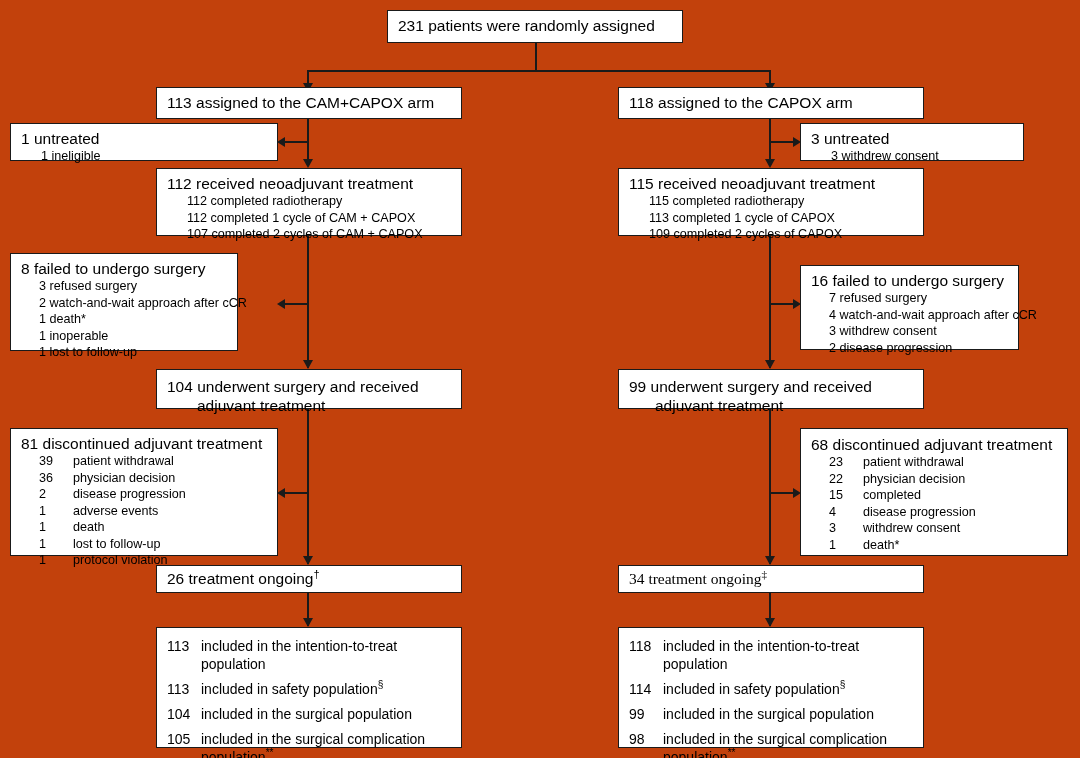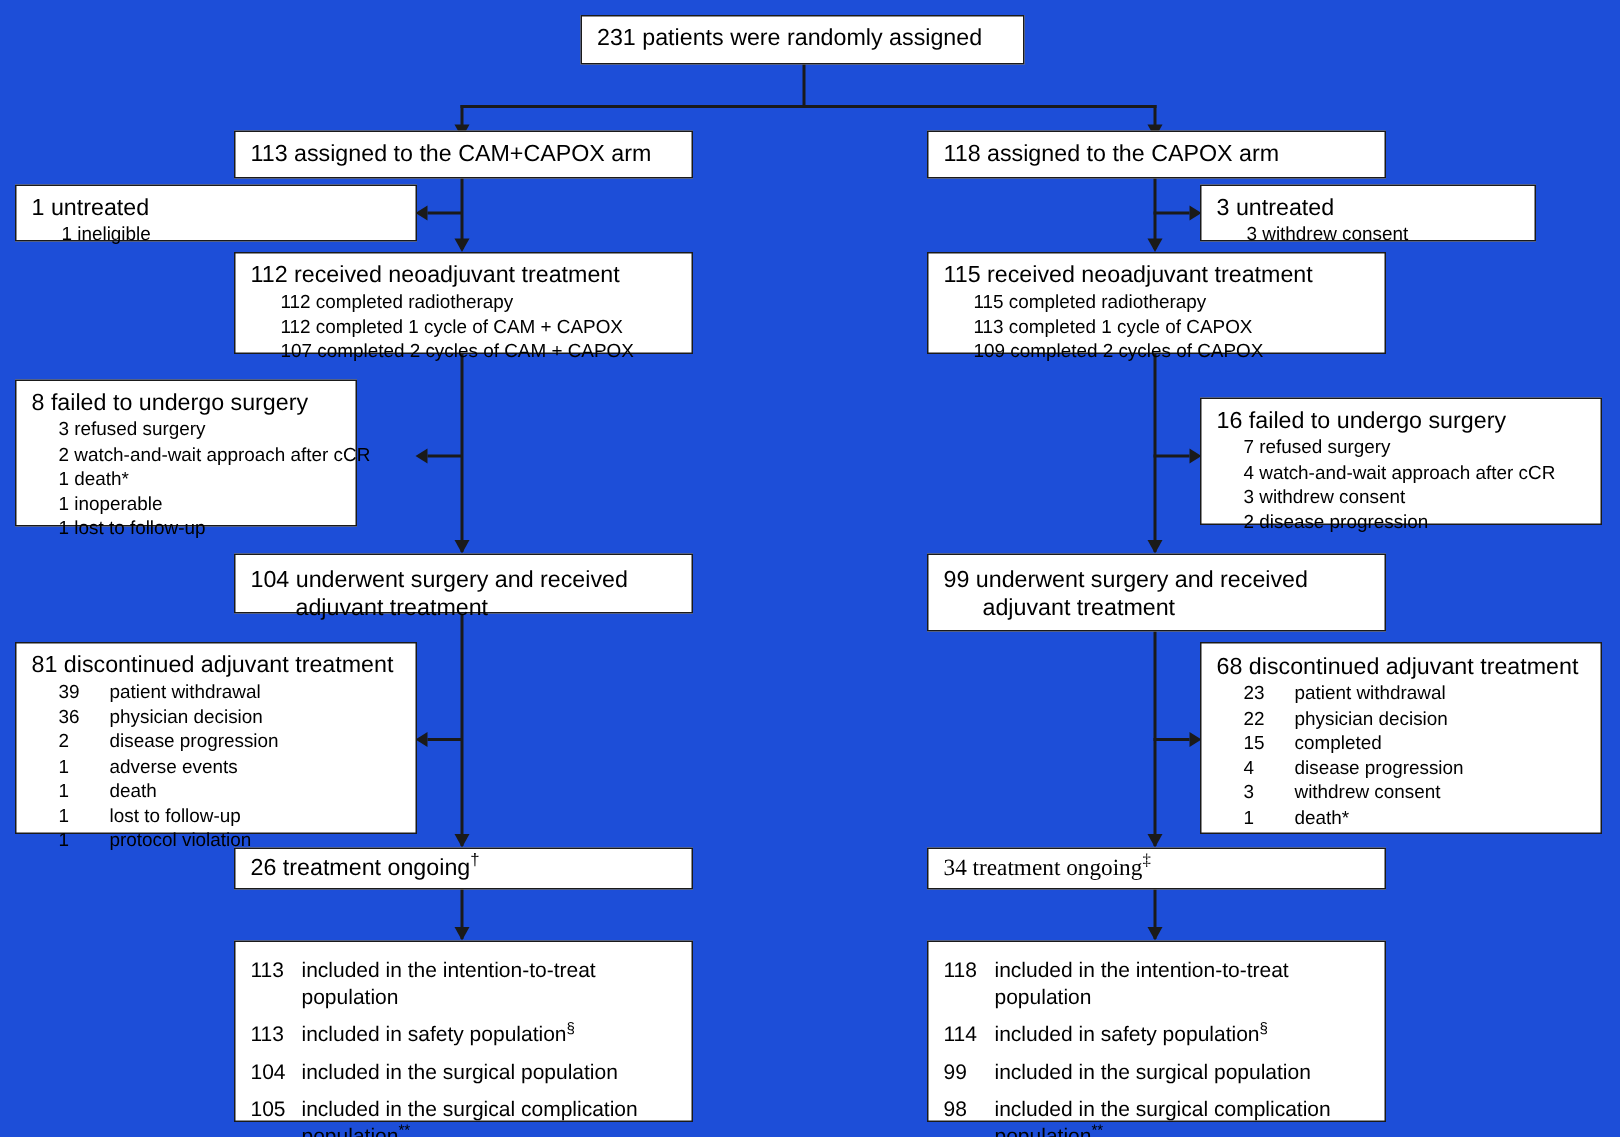--- a/index.html
+++ b/index.html
@@ -4,21 +4,21 @@
 <style>
   html, body {
     margin: 0;
     padding: 0;
     background: #ffffff;
   }
   #canvas {
     position: relative;
     width: 1080px;
     height: 758px;
-    background: #1d4ed8;
+    background: #c2410c;
     font-family: "Liberation Sans", sans-serif;
     color: #000000;
     overflow: hidden;
   }
   .box {
     position: absolute;
     box-sizing: border-box;
     border: 1.5px solid #1a1a1a;
     background: #ffffff;
     padding: 5px 8px 6px 10px;
@@ -203,29 +203,29 @@
     <div class="sub">3 withdrew consent</div>
   </div>
 
   <div class="box" style="left:618px; top:168px; width:306px; height:68px;">
     <div class="hdr">115 received neoadjuvant treatment</div>
     <div class="sub">115 completed radiotherapy</div>
     <div class="sub">113 completed 1 cycle of CAPOX</div>
     <div class="sub">109 completed 2 cycles of CAPOX</div>
   </div>
 
-  <div class="box" style="left:800px; top:265px; width:268px; height:85px;">
+  <div class="box" style="left:800px; top:265px; width:219px; height:85px;">
     <div class="hdr">16 failed to undergo surgery</div>
     <div class="sub tight">7 refused surgery</div>
     <div class="sub tight">4 watch-and-wait approach after cCR</div>
     <div class="sub tight">3 withdrew consent</div>
     <div class="sub tight">2 disease progression</div>
   </div>
 
-  <div class="box" style="left:618px; top:369px; width:306px; height:52px; padding-top:7px;">
+  <div class="box" style="left:618px; top:369px; width:306px; height:40px; padding-top:7px;">
     <div class="hdr">99 underwent surgery and received</div>
     <div class="hdr" style="margin-left:26px;">adjuvant treatment</div>
   </div>
 
   <div class="box" style="left:800px; top:428px; width:268px; height:128px; padding-top:6px;">
     <div class="hdr">68 discontinued adjuvant treatment</div>
     <div>
       <div class="sub tight"><span class="num">23</span><span>patient withdrawal</span></div>
       <div class="sub tight"><span class="num">22</span><span>physician decision</span></div>
       <div class="sub tight"><span class="num">15</span><span>completed</span></div>

